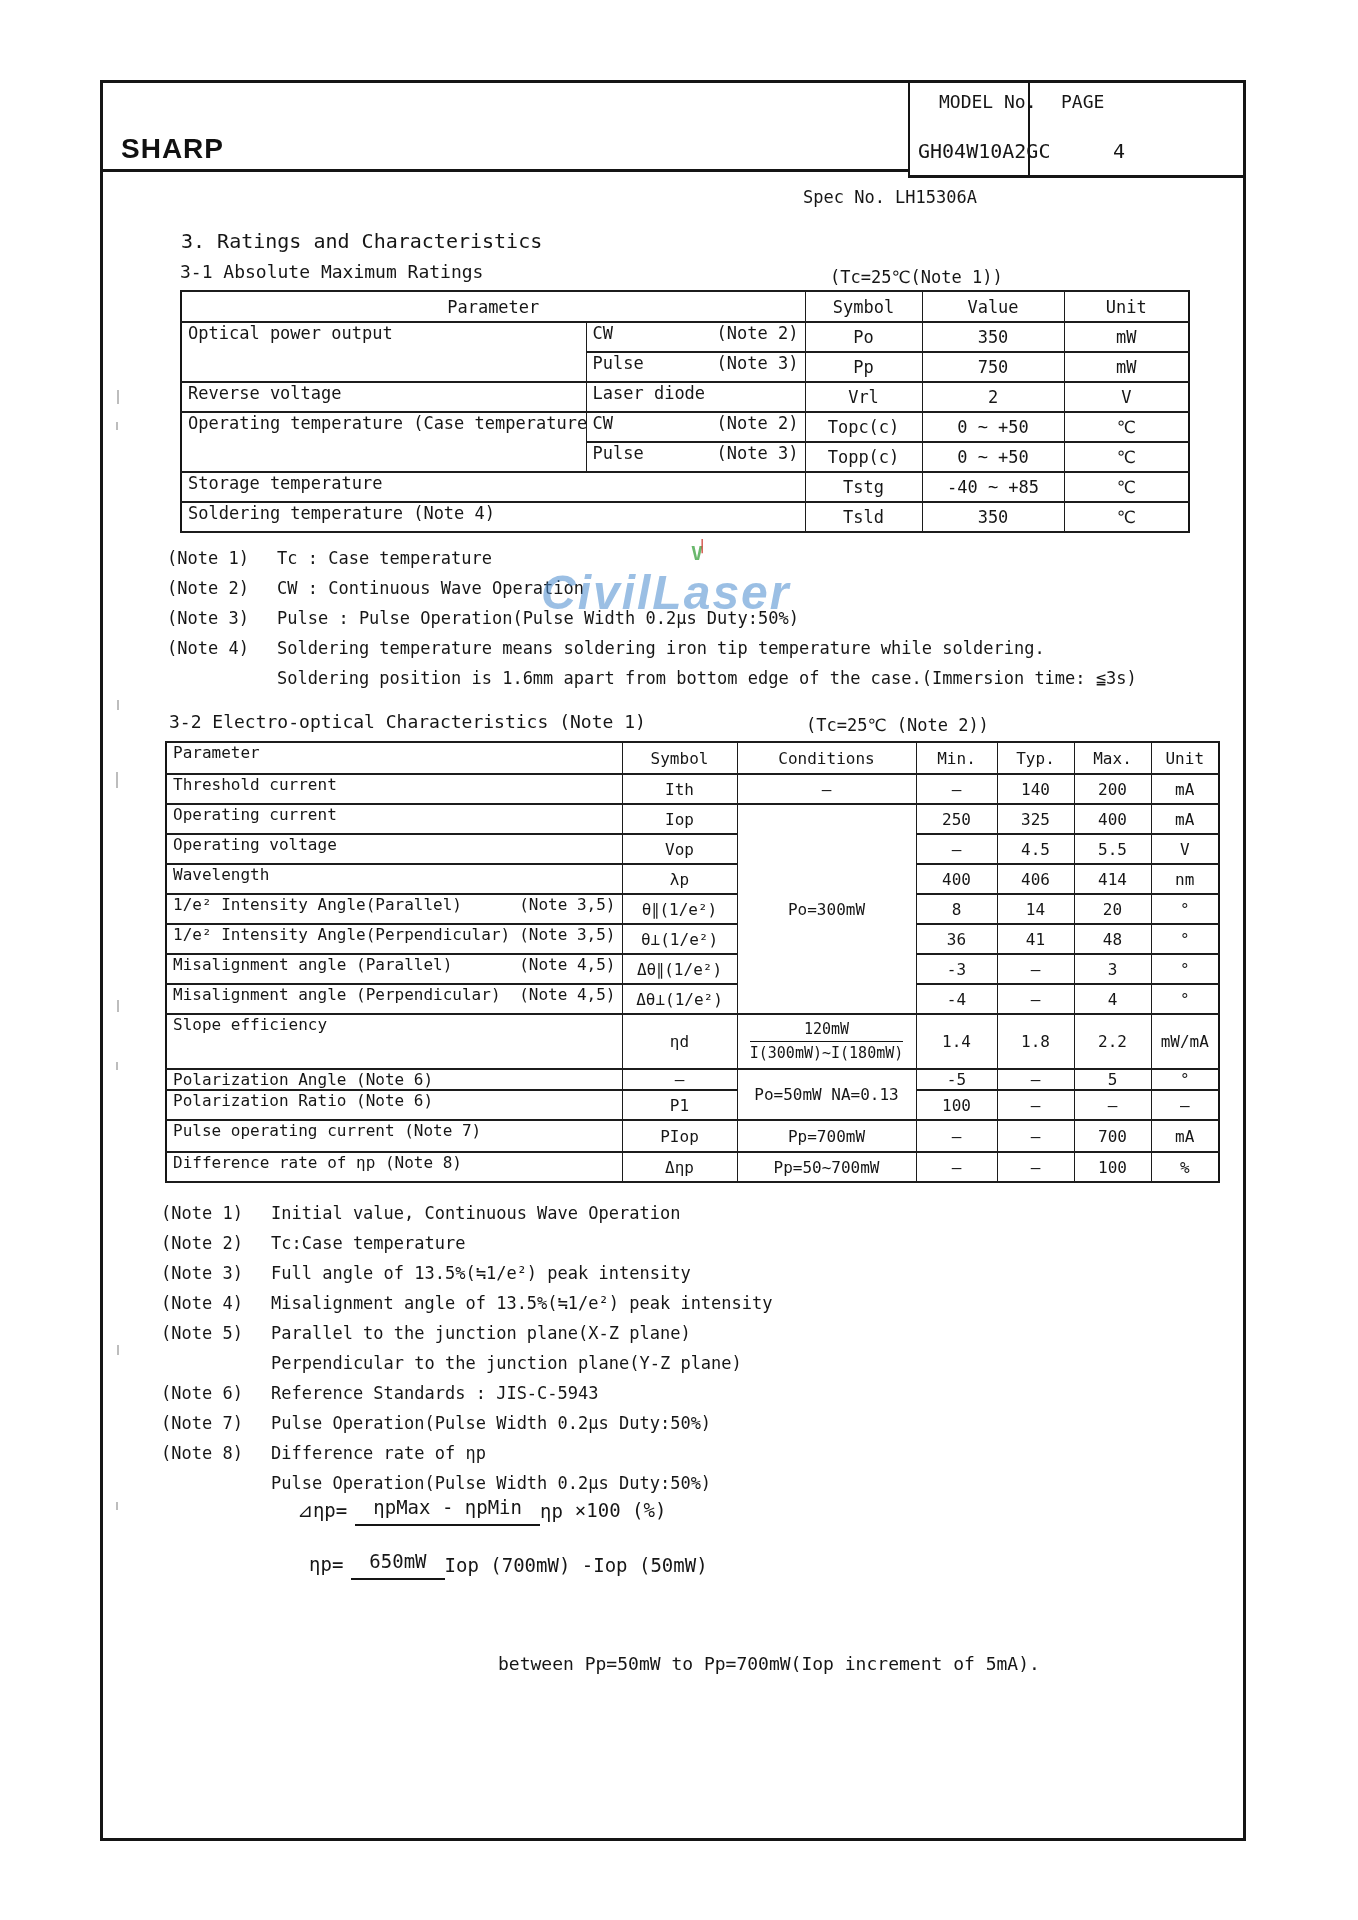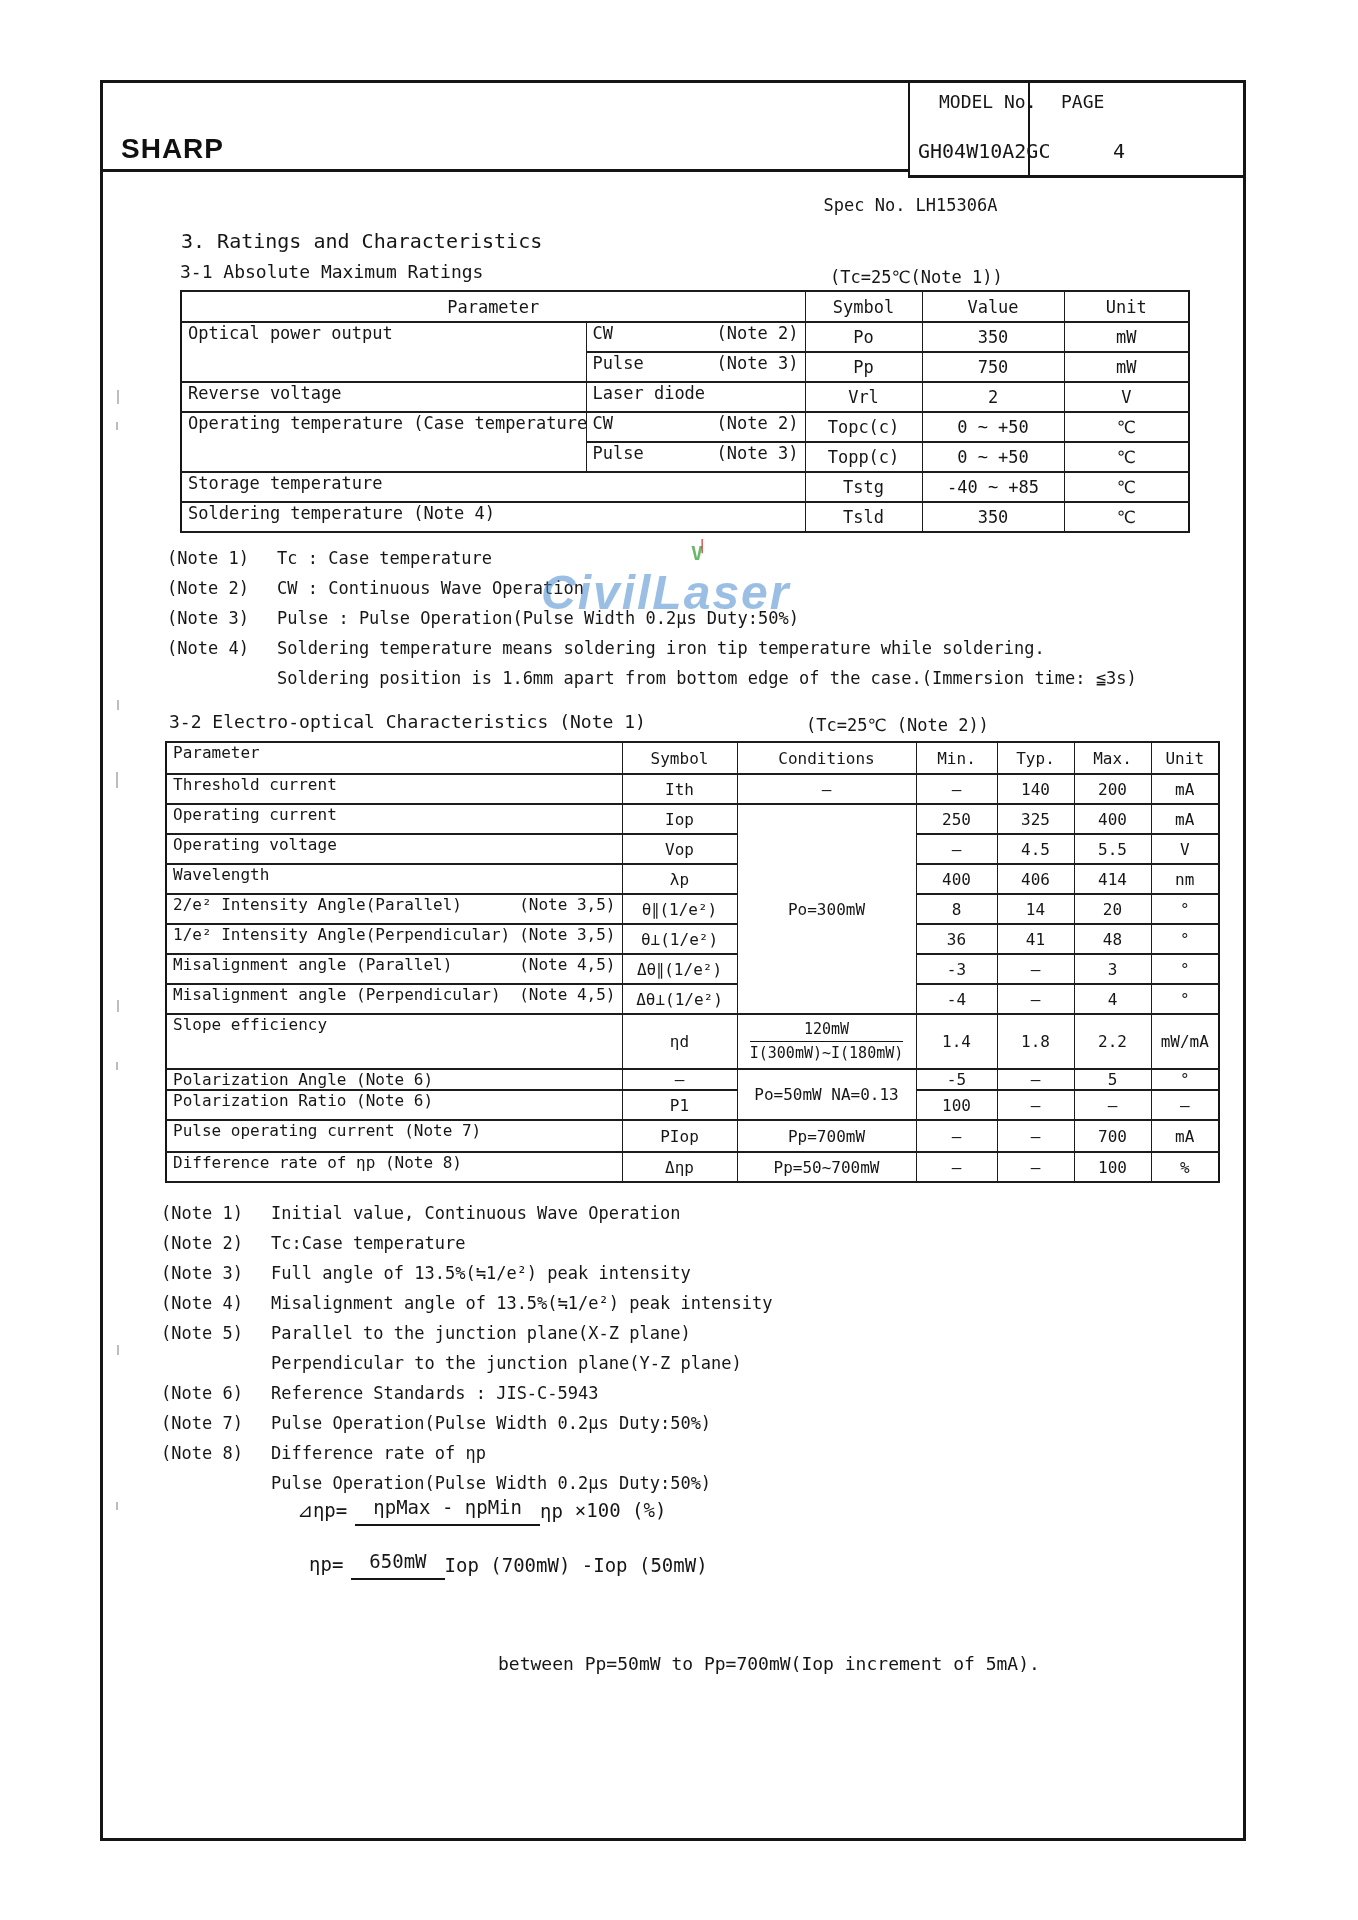--- a/index.html
+++ b/index.html
@@ -71,21 +71,21 @@
 
     <div class="hline" style="left:805px;top:0;width:2px;height:92px;"></div>
     <div class="hline" style="left:925px;top:0;width:2px;height:92px;"></div>
     <div class="hline" style="left:0;top:86px;width:806px;height:2.5px;"></div>
     <div class="hline" style="left:805px;top:92px;width:335px;height:2.5px;"></div>
 
     <div class="abs hdr-label" style="left:812px;top:8px;">MODEL No.</div>
     <div class="abs hdr-value" style="left:815px;top:56px;">GH04W10A2GC</div>
     <div class="abs hdr-label" style="left:934px;top:8px;">PAGE</div>
     <div class="abs hdr-value" style="left:1010px;top:56px;">4</div>
-    <div class="abs spec-no" style="left:700px;top:104px;width:215px;text-align:center;margin-top:8px;">Spec No. LH15306A</div>
+    <div class="abs spec-no" style="left:700px;top:104px;width:215px;text-align:left;">Spec No. LH15306A</div>
 
     <div class="abs sec-title" style="left:78px;top:146px;">3. Ratings and Characteristics</div>
 
     <div class="abs sub-title" style="left:77px;top:178px;">3-1 Absolute Maximum Ratings</div>
     <div class="abs tc-note" style="left:727px;top:184px;">(Tc=25℃(Note 1))</div>
     <div class="abs" id="table1-mount" style="left:77px;top:207px;">
         <table class="dtable" style="width: 1008px;">
           <colgroup>
             <col style="width: 405px;">
             <col style="width: 219px;">
@@ -254,21 +254,21 @@
               <td class="cl">Wavelength</td>
               <td class="cc">λp</td>
               <td class="cc">400</td>
               <td class="cc">406</td>
               <td class="cc">414</td>
               <td class="cc">nm</td>
             </tr>
             <tr style="height: 30px;">
               <td class="cl">
                 <span class="split">
-                  <span>2/e² Intensity Angle(Parallel)</span>
+                  <span>1/e² Intensity Angle(Parallel)</span>
                   <span>(Note 3,5)</span>
                 </span>
               </td>
               <td class="cc">θ∥(1/e²)</td>
               <td class="cc">8</td>
               <td class="cc">14</td>
               <td class="cc">20</td>
               <td class="cc">°</td>
             </tr>
             <tr style="height: 30px;">

